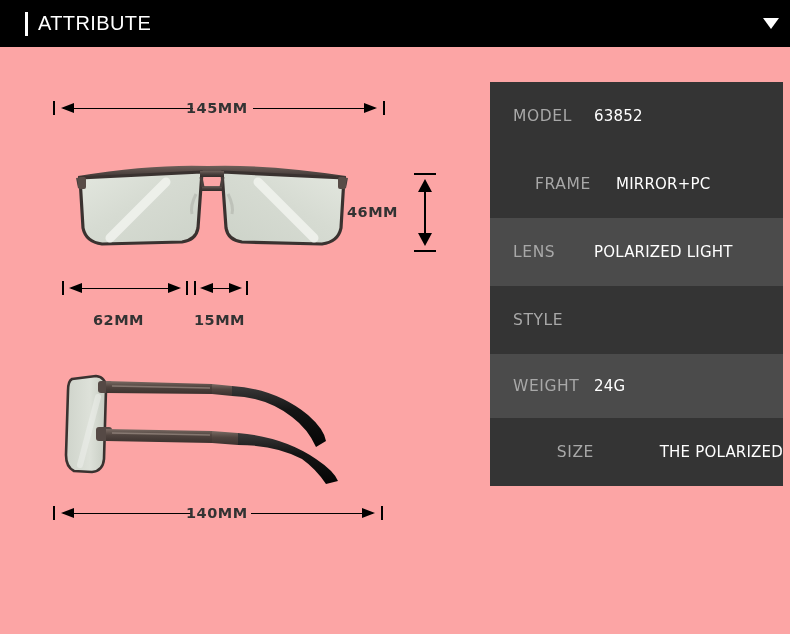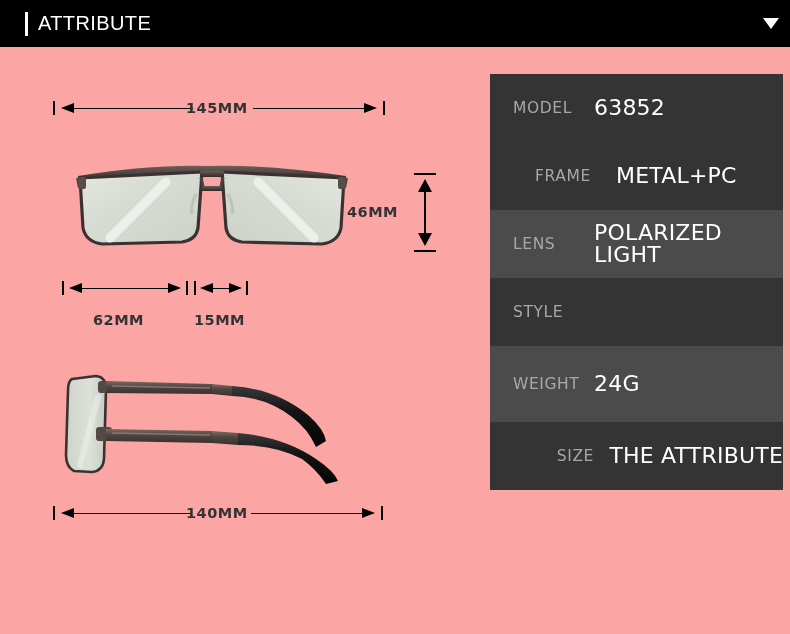--- a/index.html
+++ b/index.html
@@ -90,38 +90,38 @@
     position: absolute;
     color: #5d5d5d;
     font-size: 13.2px;
     line-height: 19px;
     white-space: pre-line;
     font-family: "DejaVu Sans", sans-serif;
   }
 
   
   .spec-table {
-    position: absolute; left: 490px; top: 74px;
+    position: absolute; left: 490px; top: 82px;
     width: 293px;
   }
   .spec-row { display: flex; align-items: center; width: 100%; }
   .spec-row.dark  { background: #343434; }
   .spec-row.light { background: #4b4b4b; }
   .spec-label {
     flex: none; width: 104px;
     padding-left: 23px;
     color: #a8a8a8;
     font-size: 15.5px;
     letter-spacing: 0.6px;
     font-family: "DejaVu Sans", sans-serif;
   }
   .spec-value {
     flex: 1 1 auto;
     color: #ffffff;
-    font-size: 22px;
+    font-size: 15px;
     letter-spacing: 0.2px;
     white-space: pre-line;
     line-height: 22px;
     font-family: "DejaVu Sans", sans-serif;
   }
 
   
   .front-view { position: absolute; left: 62px; top: 105px; width: 300px; height: 108px; }
   .side-view  { position: absolute; left: 62px; top: 320px; width: 300px; height: 118px; }
 </style>
@@ -275,37 +275,37 @@
   <div class="spec-table">
 
     <div class="spec-row dark" style="height:68px;">
       <div class="spec-label">MODEL</div>
       <div class="spec-value">63852</div>
     </div>
 
 
     <div class="spec-row dark" style="height:68px;padding-left:22px;">
       <div class="spec-label">FRAME</div>
-      <div class="spec-value">METAL+PC</div>
+      <div class="spec-value">MIRROR+PC</div>
     </div>
 
     <div class="spec-row light" style="height:68px;">
       <div class="spec-label">LENS</div>
       <div class="spec-value">POLARIZED LIGHT</div>
     </div>
 
     <div class="spec-row dark" style="height:68px;">
       <div class="spec-label">STYLE</div>
     </div>
 
-    <div class="spec-row light" style="height:76px;">
+    <div class="spec-row light" style="height:64px;">
       <div class="spec-label">WEIGHT</div>
       <div class="spec-value">24G</div>
     </div>
 
     <div class="spec-row dark" style="height:68px;text-align:right;">
       <div class="spec-label">SIZE</div>
-      <div class="spec-value">THE ATTRIBUTE</div>
+      <div class="spec-value">THE POLARIZED</div>
     </div>
 
   </div>
 
 </div>
 
 </body></html>

